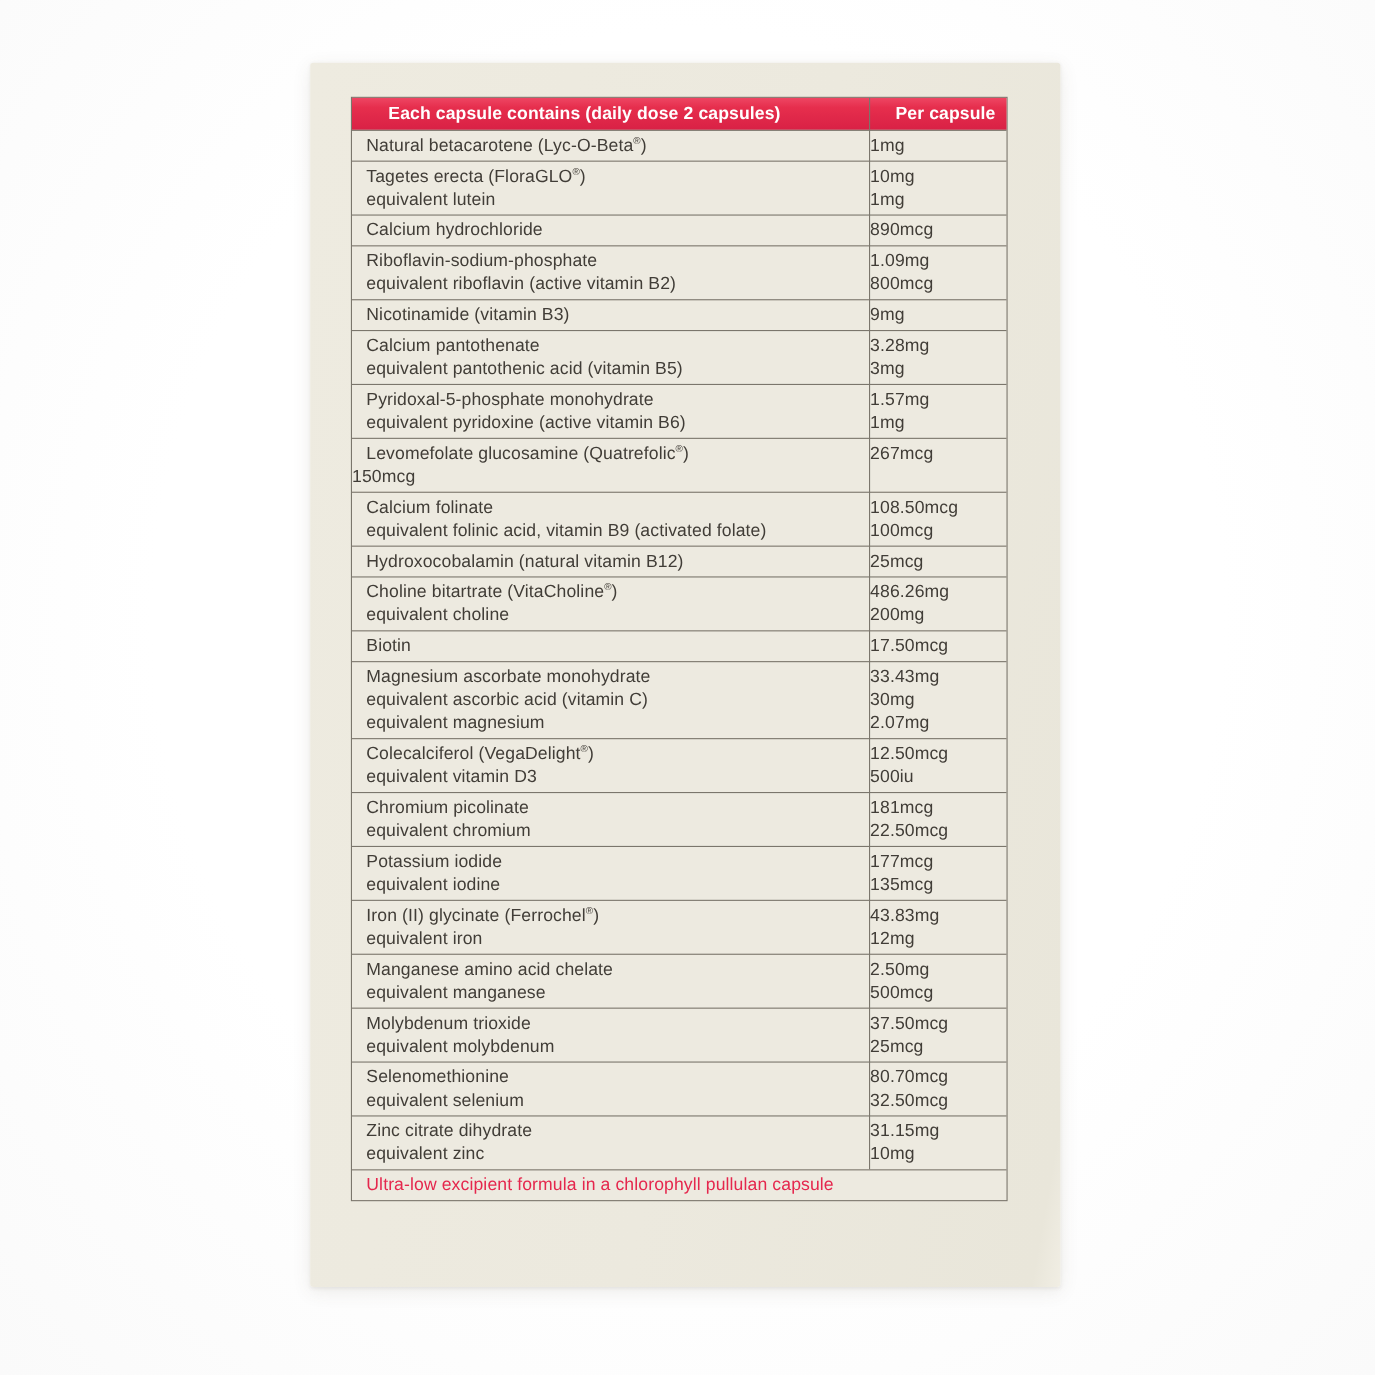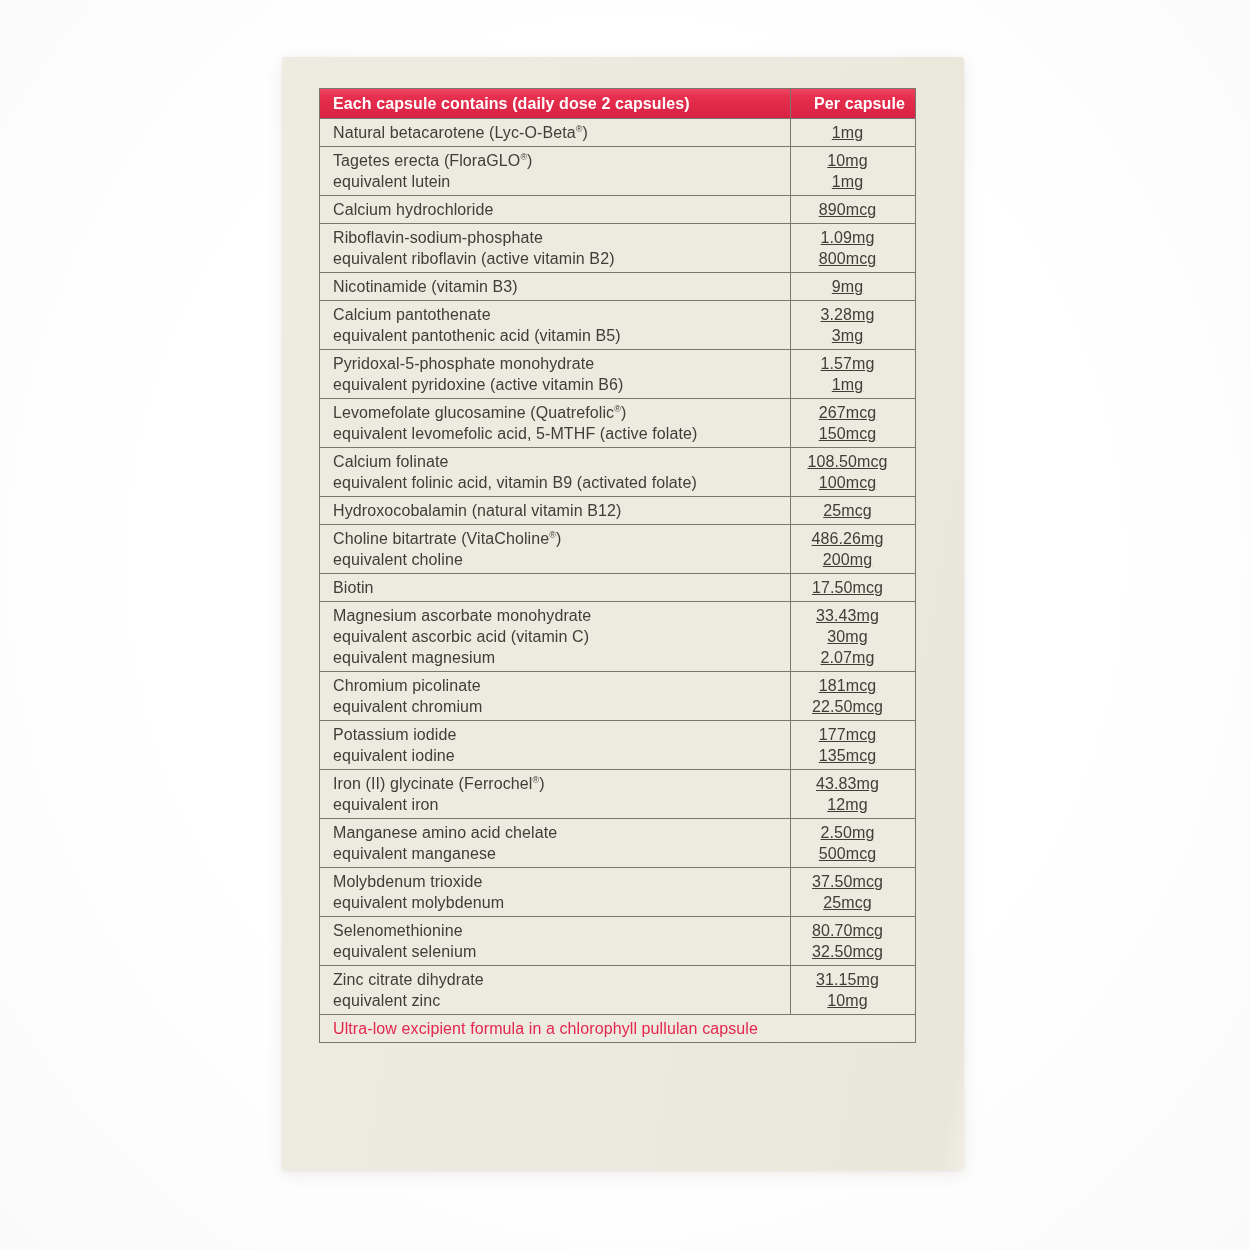--- a/index.html
+++ b/index.html
@@ -56,27 +56,27 @@
     width: 1px;
     background: var(--border);
     z-index: 2;
   }
   .thead {
     display: flex;
     background: linear-gradient(to bottom, #ee4663 0%, var(--header-bg) 30%, #d92145 100%);
     color: var(--header-text);
     font-weight: bold;
   }
-  .th { padding: 4px 0; line-height: 21px; }
+  .th { padding: 4px 0; line-height: 21px; margin-left: 20px; }
   .th.name { flex: 1; padding-left: 13px; }
   .th.val { width: 124px; text-align: right; padding-right: 10px; }
   .row { border-top: 1px solid var(--border); padding: 3px 0; }
   .line { display: flex; line-height: 21px; }
   .cell.name { flex: 1; padding-left: 13px; padding-right: 10px; }
-  .cell.val { width: 124px; text-align: center; padding-right: 11px; text-decoration: underline; }
+  .cell.val { width: 124px; text-align: left; padding-right: 11px; }
   .line.total { font-weight: bold; }
   .tfoot {
     border-top: 1px solid var(--border);
     color: var(--accent);
     font-weight: normal;
     padding: 3px 13px;
     line-height: 21px;
   }
   sup.reg { font-size: 9px; vertical-align: super; line-height: 0; }
 </style>
@@ -156,21 +156,20 @@
           <div class="cell val">1mg</div>
         </div>
       </div>
 
       <div class="row">
         <div class="line">
           <div class="cell name">Levomefolate glucosamine (Quatrefolic<sup class="reg">®</sup>)</div>
           <div class="cell val">267mcg</div>
         </div>
         <div class="line">
-          <div class="cell name">equivalent levomefolic acid, 5-MTHF (active folate)</div>
           <div class="cell val">150mcg</div>
         </div>
       </div>
 
       <div class="row">
         <div class="line">
           <div class="cell name">Calcium folinate</div>
           <div class="cell val">108.50mcg</div>
         </div>
         <div class="line">
@@ -212,20 +211,30 @@
         <div class="line">
           <div class="cell name">equivalent ascorbic acid (vitamin C)</div>
           <div class="cell val">30mg</div>
         </div>
         <div class="line">
           <div class="cell name">equivalent magnesium</div>
           <div class="cell val">2.07mg</div>
         </div>
       </div>
 
+      <div class="row">
+        <div class="line">
+          <div class="cell name">Colecalciferol (VegaDelight<sup class="reg">®</sup>)</div>
+          <div class="cell val">12.50mcg</div>
+        </div>
+        <div class="line">
+          <div class="cell name">equivalent vitamin D3</div>
+          <div class="cell val">500iu</div>
+        </div>
+      </div>
 
       <div class="row">
         <div class="line">
           <div class="cell name">Chromium picolinate</div>
           <div class="cell val">181mcg</div>
         </div>
         <div class="line">
           <div class="cell name">equivalent chromium</div>
           <div class="cell val">22.50mcg</div>
         </div>

